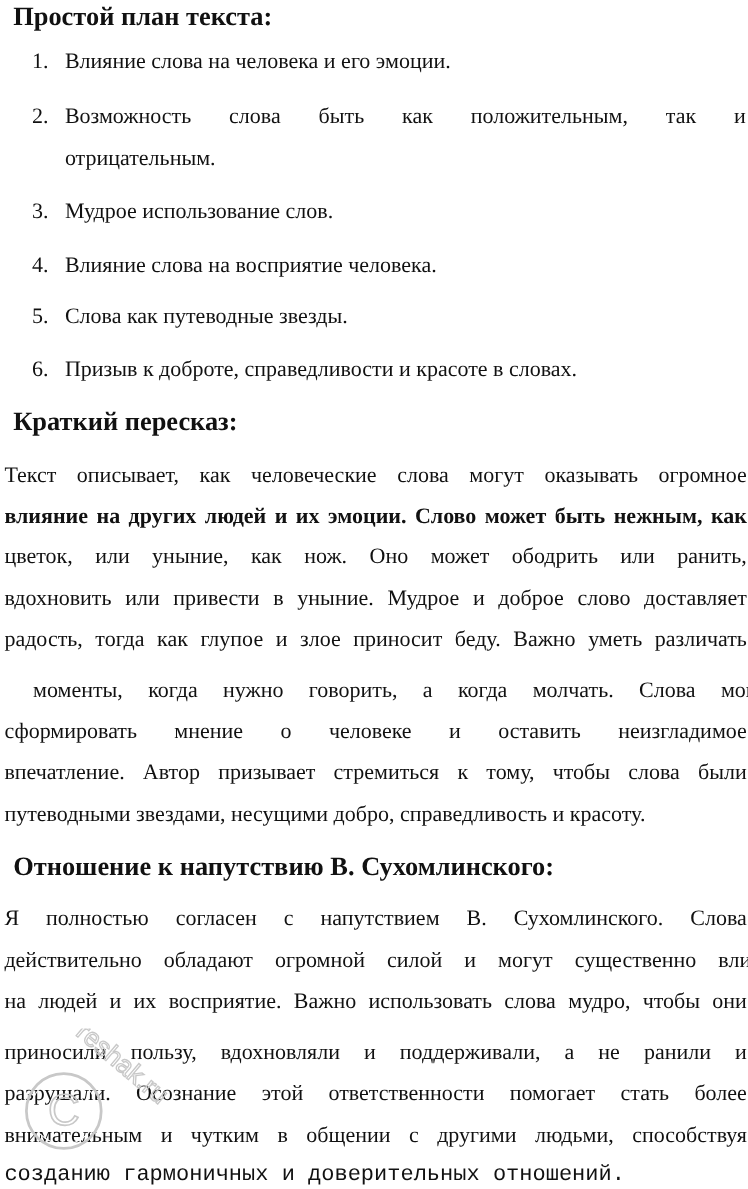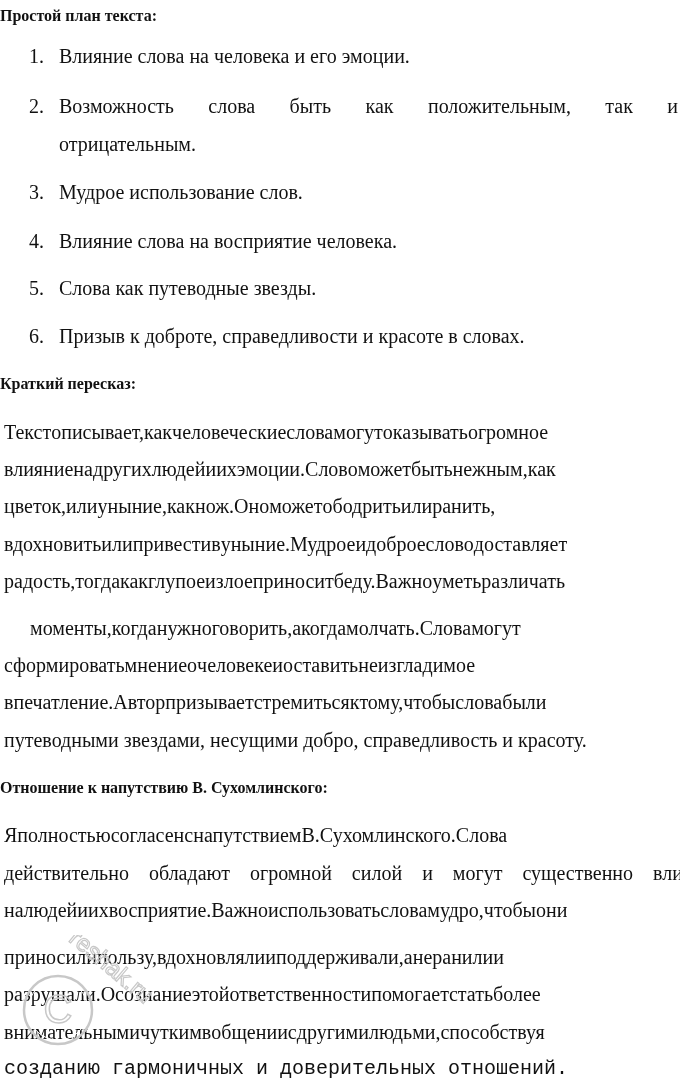--- a/index.html
+++ b/index.html
@@ -16,23 +16,23 @@
       color: #111111;
     }
     .page {
       position: absolute;
       left: 0;
       top: 0;
       width: 680px;
     }
     .heading {
       position: absolute;
-      left: 0;
+      left: 12px;
       font-weight: bold;
-      font-size: 16px;
+      font-size: 24px;
       line-height: 24px;
       white-space: nowrap;
     }
     .list-item {
       position: absolute;
       left: 0;
       width: 680px;
       font-size: 20px;
       line-height: 24px;
     }
@@ -55,21 +55,21 @@
     .para-line {
       position: absolute;
       left: 4px;
       width: 675px;
       font-size: 20px;
       line-height: 24px;
       white-space: nowrap;
     }
     .para-line.justify {
       display: flex;
-      justify-content: flex-start;
+      justify-content: space-between;
     }
     .watermark {
       position: absolute;
       left: 18px;
       top: 935px;
       width: 135px;
       height: 120px;
       pointer-events: none;
     }
   </style>
@@ -128,21 +128,21 @@
   <div class="para-line justify" style="top:420px;">
       <span>Текст</span>
       <span>описывает,</span>
       <span>как</span>
       <span>человеческие</span>
       <span>слова</span>
       <span>могут</span>
       <span>оказывать</span>
       <span>огромное</span>
     </div>
-  <div class="para-line justify" style="top:457px;">
+  <div class="para-line justify" style="top:457px;font-weight:bold;">
       <span>влияние</span>
       <span>на</span>
       <span>других</span>
       <span>людей</span>
       <span>и</span>
       <span>их</span>
       <span>эмоции.</span>
       <span>Слово</span>
       <span>может</span>
       <span>быть</span>

